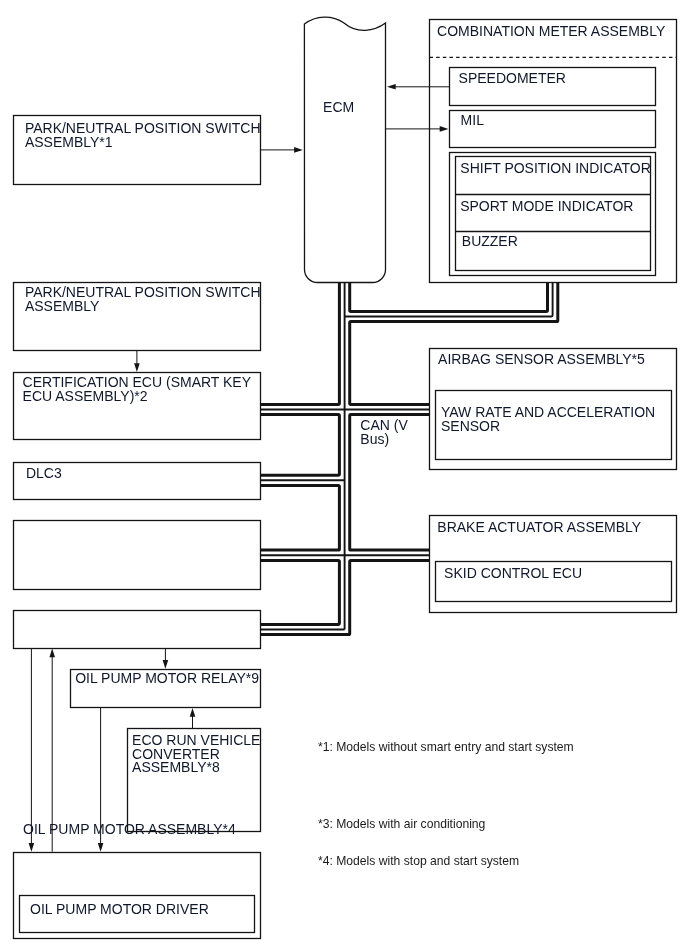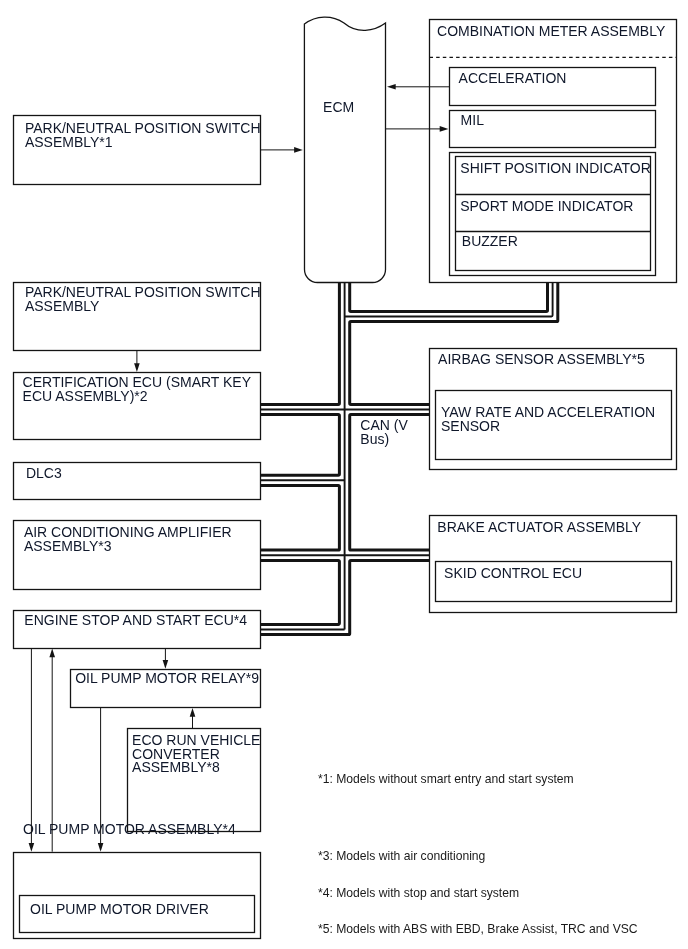--- a/index.html
+++ b/index.html
@@ -2,67 +2,63 @@
 <html><head>
 <meta charset="utf-8">
 <title>CAN Communication System Diagram</title>
 <style>
   html,body{margin:0;padding:0;background:#ffffff;}
   body{width:688px;height:949px;font-family:"Liberation Sans",sans-serif;color:#1a1a1a;
        -webkit-font-smoothing:antialiased;}
   .stage{position:relative;width:688px;height:949px;overflow:hidden;background:#fff;}
   .txt{position:absolute;will-change:opacity;font-size:14px;line-height:13.8px;color:#0f172a;white-space:pre;}
   svg.ov{position:absolute;left:0;top:0;width:688px;height:949px;}
-  .note{position:absolute;will-change:opacity;font-size:12.15px;line-height:13.8px;color:#1a1a1a;white-space:pre;margin-top:32px;}
+  .note{position:absolute;will-change:opacity;font-size:12.15px;line-height:13.8px;color:#1a1a1a;white-space:pre;}
 </style>
 </head>
 <body>
 
 <div class="stage">
 
   <div class="txt" style="left:24.9px;top:122.2px">PARK/NEUTRAL POSITION SWITCH
 ASSEMBLY*1</div>
   <div class="txt" style="left:24.9px;top:286px">PARK/NEUTRAL POSITION SWITCH
 ASSEMBLY</div>
   <div class="txt" style="left:22.6px;top:375.9px">CERTIFICATION ECU (SMART KEY
 ECU ASSEMBLY)*2</div>
   <div class="txt" style="left:25.9px;top:467.2px">DLC3</div>
-  <div class="txt" style="left:23.9px;top:526px">AIR CONDITIONING AMPLIFIER
-ASSEMBLY*3</div>
-  <div class="txt" style="left:24.3px;top:614.3px">ENGINE STOP AND START ECU*4</div>
   <div class="txt" style="left:75.2px;top:672.2px">OIL PUMP MOTOR RELAY*9</div>
   <div class="txt" style="left:132.1px;top:733.8px">ECO RUN VEHICLE
 CONVERTER
 ASSEMBLY*8</div>
   <div class="txt" style="left:23.1px;top:823px">OIL PUMP MOTOR ASSEMBLY*4</div>
   <div class="txt" style="left:30.1px;top:902.5px">OIL PUMP MOTOR DRIVER</div>
 
   <div class="txt" style="left:437.1px;top:25.1px">COMBINATION METER ASSEMBLY</div>
-  <div class="txt" style="left:458.6px;top:71.8px">ACCELERATION</div>
+  <div class="txt" style="left:458.6px;top:71.8px">SPEEDOMETER</div>
   <div class="txt" style="left:460.6px;top:113.8px">MIL</div>
   <div class="txt" style="left:460.3px;top:161.7px">SHIFT POSITION INDICATOR</div>
   <div class="txt" style="left:460.2px;top:200.1px">SPORT MODE INDICATOR</div>
   <div class="txt" style="left:461.8px;top:235.2px">BUZZER</div>
 
   <div class="txt" style="left:438.1px;top:352.8px">AIRBAG SENSOR ASSEMBLY*5</div>
   <div class="txt" style="left:441px;top:406px">YAW RATE AND ACCELERATION
 SENSOR</div>
 
   <div class="txt" style="left:437.3px;top:520.7px">BRAKE ACTUATOR ASSEMBLY</div>
   <div class="txt" style="left:444.1px;top:567.4px">SKID CONTROL ECU</div>
 
   <div class="txt" style="left:323.1px;top:100.8px">ECM</div>
 
   <div class="txt" style="left:360.3px;top:419px">CAN (V
 Bus)</div>
 
   <div class="note" style="left:318px;top:741px">*1: Models without smart entry and start system</div>
   <div class="note" style="left:318px;top:818px">*3: Models with air conditioning</div>
   <div class="note" style="left:318px;top:855px">*4: Models with stop and start system</div>
-  <div class="note" style="left:318px;top:891px">*5: Models with ABS with EBD, Brake Assist, TRC and VSC</div>
 
   <svg class="ov" viewBox="0 0 688 949">
     <g>
       <rect x="13.5" y="115.5" width="247.0" height="69.0" fill="none" stroke="#141414" stroke-width="1.3"></rect>
       <rect x="13.5" y="282.5" width="247.0" height="68.0" fill="none" stroke="#141414" stroke-width="1.3"></rect>
       <rect x="13.5" y="372.5" width="247.0" height="67.0" fill="none" stroke="#141414" stroke-width="1.3"></rect>
       <rect x="13.5" y="462.5" width="247.0" height="37.0" fill="none" stroke="#141414" stroke-width="1.3"></rect>
       <rect x="13.5" y="520.5" width="247.0" height="69.0" fill="none" stroke="#141414" stroke-width="1.3"></rect>
       <rect x="13.5" y="610.5" width="247.0" height="38.0" fill="none" stroke="#141414" stroke-width="1.3"></rect>
       <rect x="70.5" y="669.5" width="190.0" height="38.0" fill="none" stroke="#141414" stroke-width="1.3"></rect>

